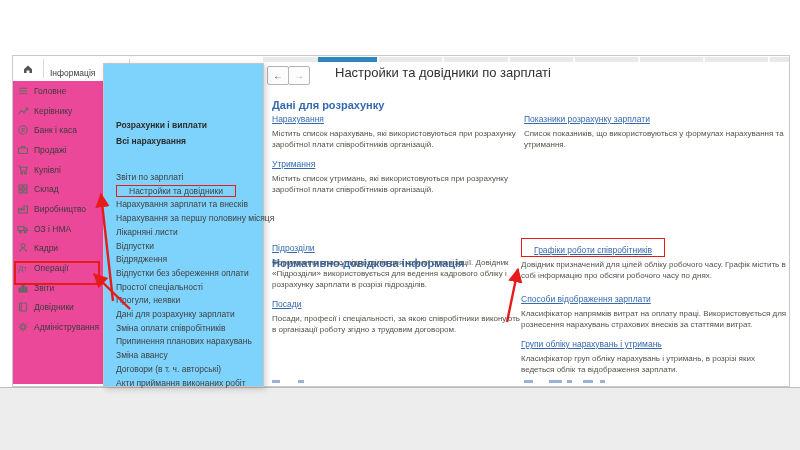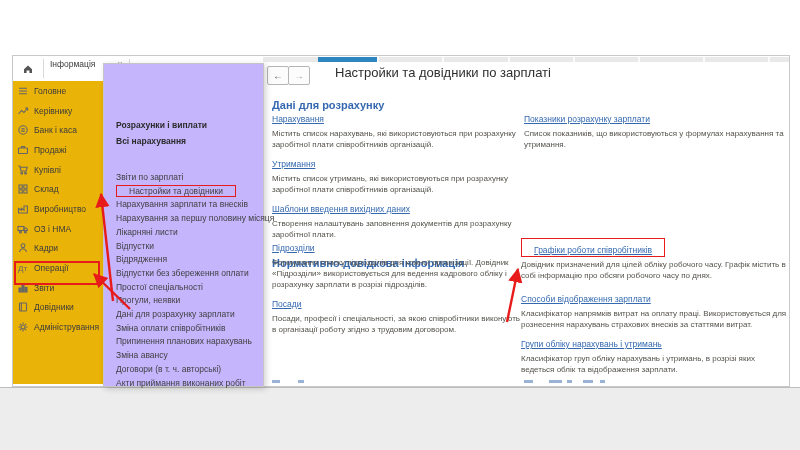--- a/index.html
+++ b/index.html
@@ -5,36 +5,36 @@
   html,body{margin:0;padding:0}
   body{width:800px;height:450px;position:relative;overflow:hidden;background:#fff;
        font-family:"Liberation Sans",sans-serif;color:#333;}
   .abs{position:absolute;}
   
   .app-window{left:12px;top:55px;width:776px;height:330px;border:1px solid #c9c9c9;background:#fff;}
   .bottom-band{left:0;top:387px;width:800px;height:63px;background:#ededed;border-top:1px solid #bdbdbd;}
   
   .tabbar{left:13px;top:56px;width:250px;height:25px;background:#fff;display:flex;align-items:center;}
   .home-btn{width:30px;height:19px;display:flex;align-items:center;justify-content:center;}
-  .tab{height:19px;display:flex;align-items:flex-start;padding:0 6px;font-size:8.5px;color:#3c3c3c;
+  .tab{height:19px;display:flex;align-items:flex-end;padding:0 6px;font-size:8.5px;color:#3c3c3c;
        border-left:1px solid #d9d9d9;border-right:1px solid #d9d9d9;white-space:nowrap;gap:17px;}
   .tab .close{margin-left:5px;color:#8a8a8a;font-size:9px;cursor:pointer;}
   .tab-stub{height:19px;display:flex;align-items:center;padding-left:4px;font-size:8.5px;color:#3c3c3c;
             width:6px;overflow:hidden;white-space:nowrap;}
   
-  .sidebar{left:13px;top:81px;width:90px;height:303px;background:#eab308;border-right:1px solid #e0e0e0;}
+  .sidebar{left:13px;top:81px;width:90px;height:303px;background:#ec4899;border-right:1px solid #e0e0e0;}
   .sb-item{height:19.7px;display:flex;align-items:center;cursor:pointer;}
   .sb-ico{width:13px;height:12px;margin-left:4px;flex:0 0 13px;display:flex;align-items:center;}
   .sb-label{margin-left:4px;font-size:8.5px;color:#3c3c3c;white-space:nowrap;}
   .sb-item svg{stroke:#666;fill:none;stroke-width:1.1;}
   
   .red-box1{left:14px;top:261px;width:82px;height:20px;border:2px solid #e81b1b;z-index:30;}
   .red-inline{border:1.5px solid #e81b1b;padding:0 12px;}
   
-  .panel{left:103px;top:63px;width:159px;height:322px;background:#c4b5fd;border:1px solid #c5c5c5;
+  .panel{left:103px;top:63px;width:159px;height:322px;background:#7dd3fc;border:1px solid #c5c5c5;
          box-shadow:2px 2px 6px rgba(0,0,0,.18);z-index:20;}
   .panel-inner{position:absolute;left:12px;top:53px;right:4px;}
   .pm-header{font-size:8.5px;font-weight:bold;color:#2b2b2b;line-height:16px;white-space:nowrap;}
   .pm-items{margin-top:22px;}
   .pm-item{font-size:8.5px;color:#3f3f3f;line-height:13.7px;white-space:nowrap;cursor:pointer;}
   
   .strip{left:263px;top:57px;width:526px;height:5px;background:#e9e9e9;}
   .strip .div{position:absolute;top:0;width:2px;height:5px;background:#fafafa;}
   .strip .blue{position:absolute;left:55px;top:0;width:59px;height:5px;background:#2e86c1;}
   
@@ -214,24 +214,20 @@
 
 <div class="abs sec-header" style="left:272px;top:99px;">Дані для розрахунку</div>
 <div class="abs col" style="left:272px;top:111px;width:252px;">
   <div class="entry">
     <span class="lnk">Нарахування</span>
     <p class="desc">Містить список нарахувань, які використовуються при розрахунку заробітної плати співробітників організацій.</p>
   </div>
   <div class="entry">
     <span class="lnk">Утримання</span>
     <p class="desc">Містить список утримань, які використовуються при розрахунку заробітної плати співробітників організацій.</p>
-  </div>
-  <div class="entry">
-    <span class="lnk">Шаблони введення вихідних даних</span>
-    <p class="desc">Створення налаштувань заповнення документів для розрахунку заробітної плати.</p>
   </div>
 </div>
 <div class="abs col" style="left:524px;top:111px;width:260px;">
   <div class="entry">
     <span class="lnk">Показники розрахунку зарплати</span>
     <p class="desc">Список показників, що використовуються у формулах нарахування та утримання.</p>
   </div>
 </div>
 
 <div class="abs sec-header" style="left:272px;top:234px;margin-top:23px;">Нормативно-довідкова інформація</div>

